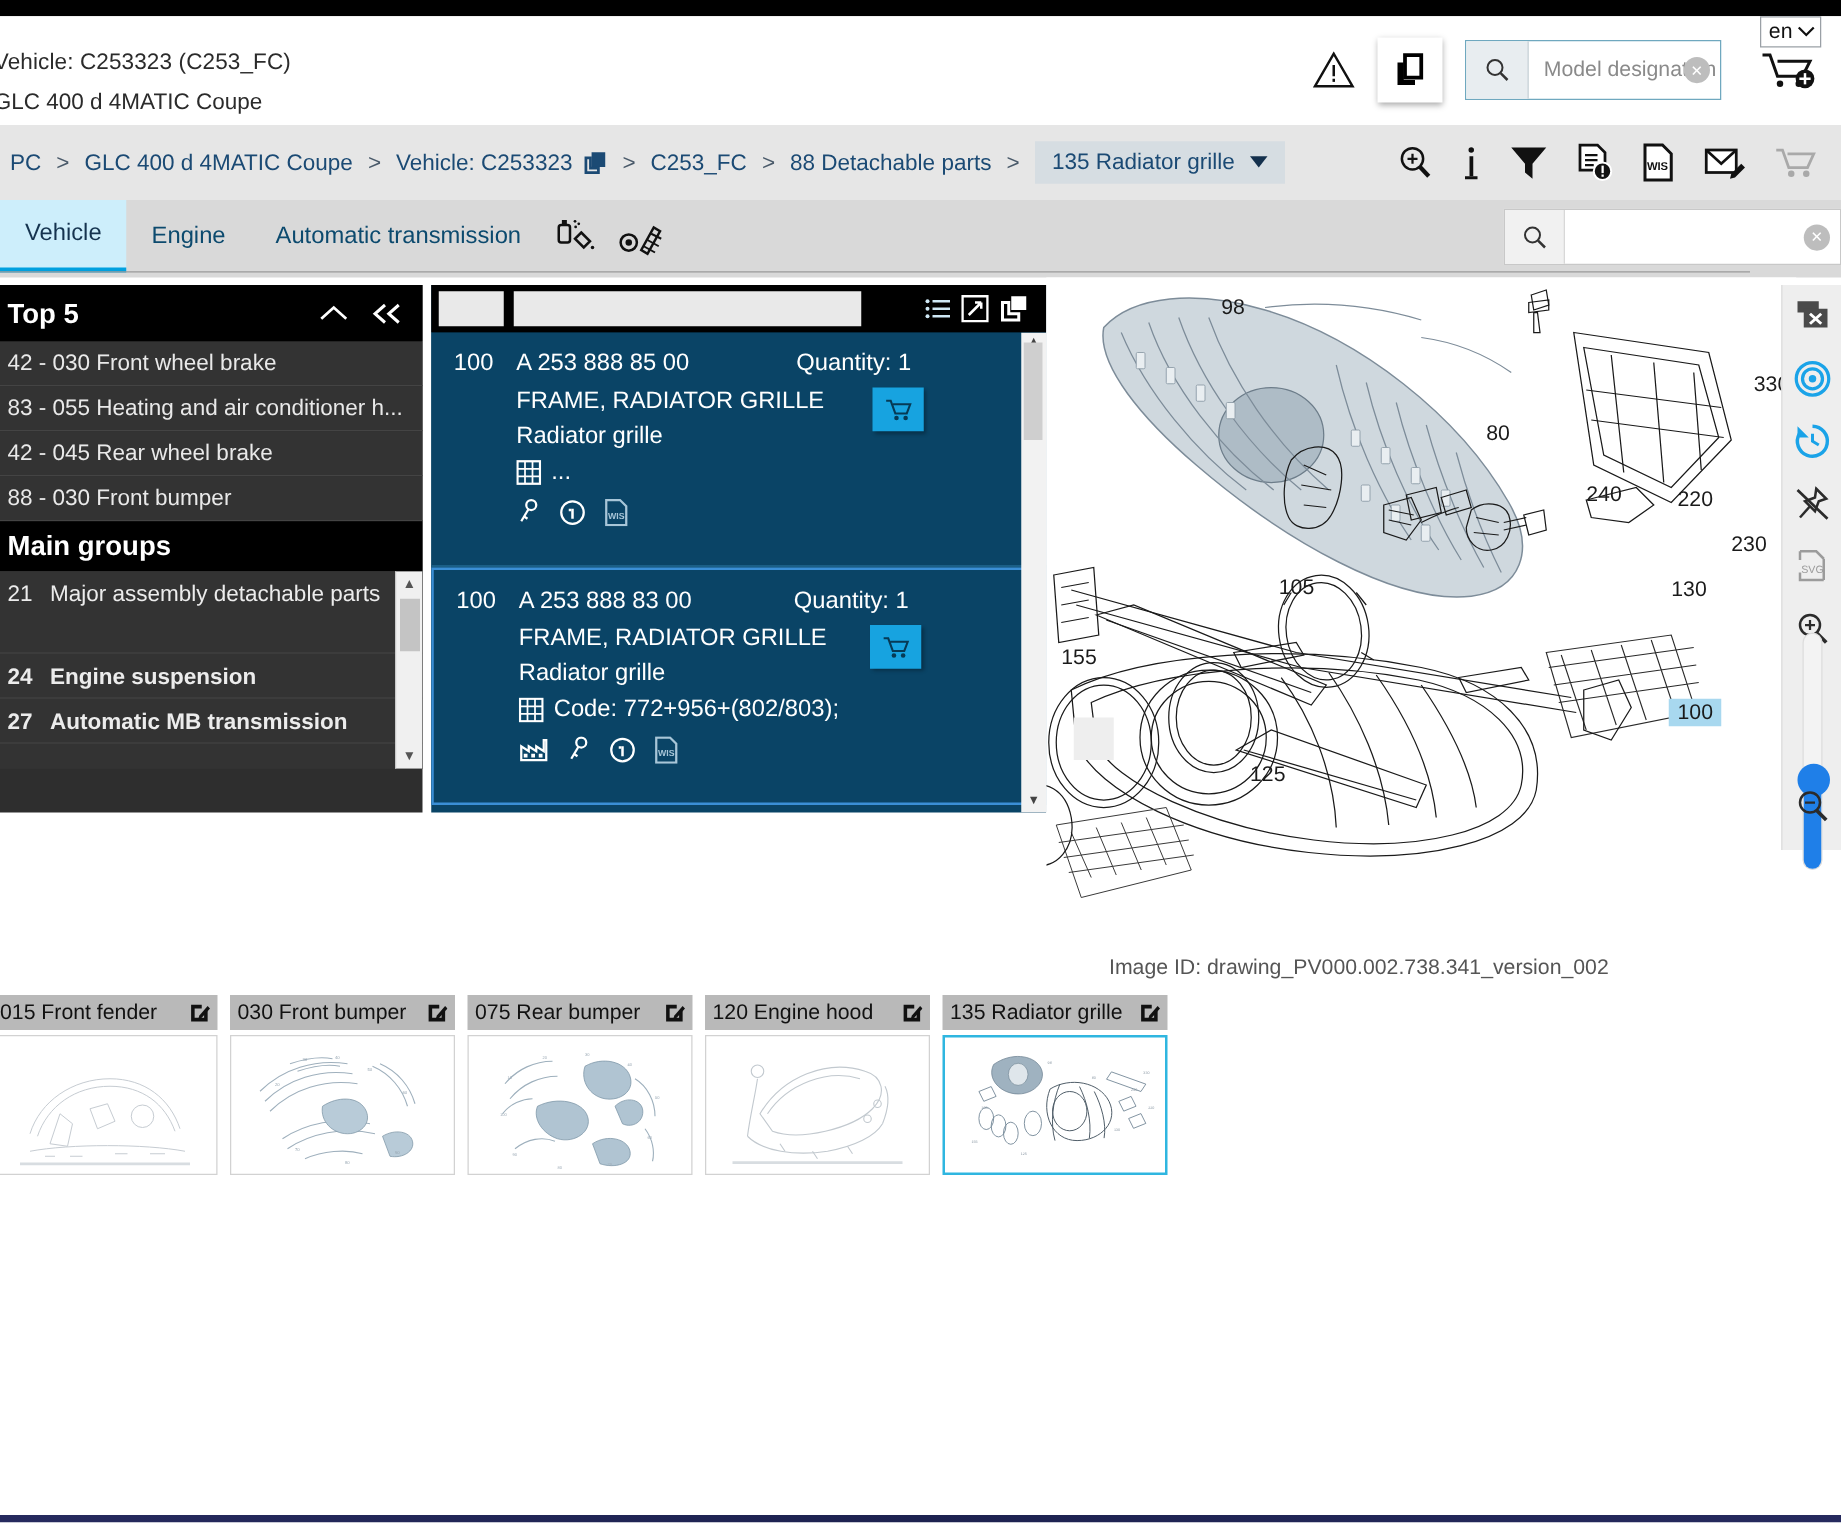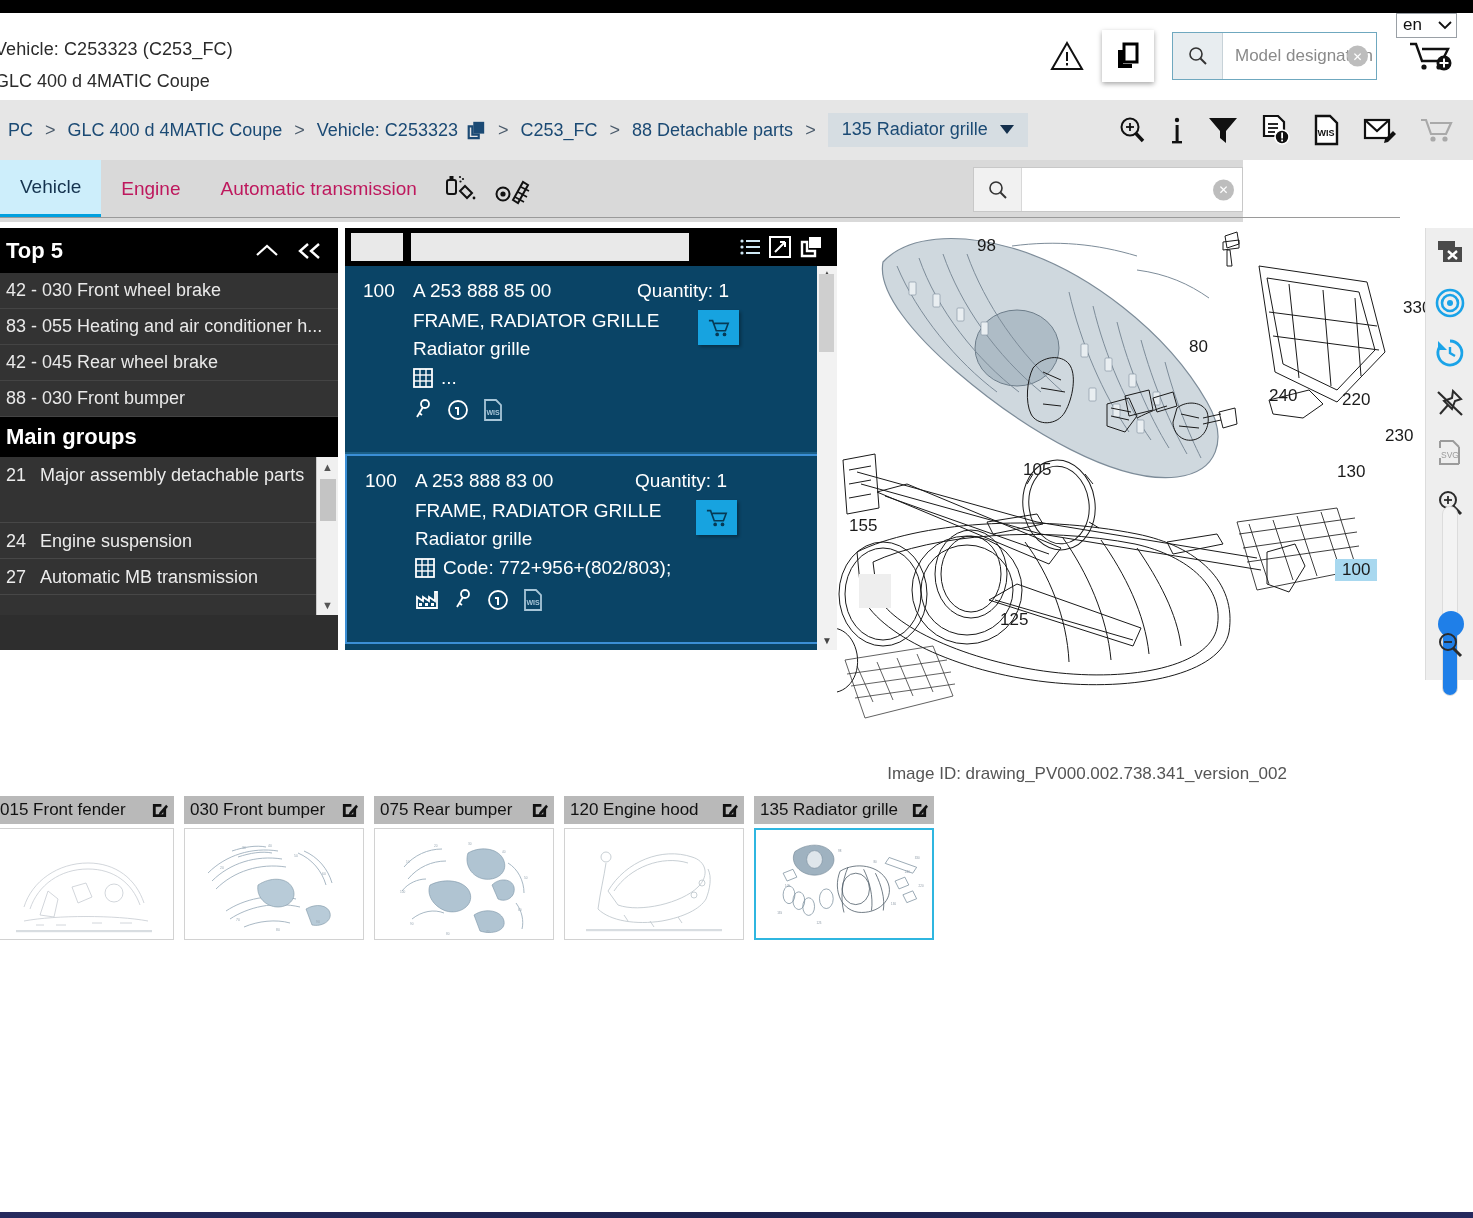--- a/index.html
+++ b/index.html
@@ -56,46 +56,46 @@
   .clear-round {
     position: absolute; right: 8px; top: 50%; transform: translateY(-50%);
     width: 21px; height: 21px; border-radius: 50%; background: #bdbdbd;
     color: #fff; font-size: 12px; display: flex; align-items: center; justify-content: center;
   }
   .cart-plus { width: 62px; display: flex; align-items: center; justify-content: center; margin-left: 24px; }
   .lang-sel {
     position: absolute; right: 6px; top: -8px;
     border: 1px solid #9aa0a6; background: #fff;
     font-size: 17px; color: #111; padding: 1px 4px 2px 6px;
-    display: flex; align-items: center; gap: 16px;
+    display: flex; align-items: center; gap: 4px;
   }
 
   
   .crumbbar {
     position: absolute; left: 0; top: 100px; width: 1473px; height: 60px;
     background: #e6e6e6; display: flex; align-items: center;
   }
   .crumbs { display: flex; align-items: center; font-size: 18px; color: #1b3f66; padding-left: 8px; gap: 0; }
   .crumb { color: #1b4a74; white-space: nowrap; }
   .sep { margin: 0 12px; color: #4a5a6a; }
   .crumb-active {
     background: #d6dde2; padding: 6px 14px 7px 14px;
     display: flex; align-items: center; gap: 12px; color: #1b4a74;
   }
   .caret-dn { width: 0; height: 0; border-left: 7px solid transparent; border-right: 7px solid transparent; border-top: 9px solid #14304d; }
   .crumb-tools { position: absolute; right: 8px; top: 0; height: 60px; display: flex; align-items: center; gap: 22px; padding-right: 12px; }
 
   
   .tabbar {
-    position: absolute; left: 0; top: 160px; width: 1243px; height: 62px;
+    position: absolute; left: 0; top: 160px; width: 1473px; height: 62px;
     background: #d9d9d9;
   }
   .tabs { display: flex; align-items: stretch; height: 58px; }
   .tab {
-    display: flex; align-items: center; padding: 0 20px; font-size: 19px; color: #be185d;
+    display: flex; align-items: center; padding: 0 20px; font-size: 19px; color: #0c4a6e;
   }
   .tab.active { background: #cdeefb; border-bottom: 4px solid #00a0df; color: #15334f; }
   .tab-ico { display: flex; align-items: center; padding: 0 6px; }
   .tabbar-rule { position: absolute; left: 0; bottom: 4px; width: 1400px; height: 1px; background: #9a9a9a; }
   .tab-search {
     position: absolute; right: 0px; top: 7px; width: 270px; height: 45px;
     border: 1px solid #c8c8c8; background: #fff; display: flex; align-items: stretch;
   }
   .tab-search .mag { width: 48px; background: #f1f1f1; border-right: 1px solid #d8d8d8; display:flex; align-items:center; justify-content:center; }
   .tab-search .fld { flex: 1; position: relative; }
@@ -112,21 +112,21 @@
     height: 36px; display: flex; align-items: center; padding-left: 6px;
     color: #e9e9e9; font-size: 18px; border-bottom: 1px solid #444;
     background: #333333; white-space: nowrap; overflow: hidden;
   }
   .mg-head { background: #000; color:#fff; font-size: 22px; font-weight: bold; height: 40px; display: flex; align-items: center; padding-left: 6px; }
   .mg-wrap { position: relative; height: 158px; overflow: hidden; background:#333; }
   .mg-row { display: flex; color: #ececec; font-size: 18px; border-bottom: 1px solid #474747; background: #333333; align-items: flex-start; }
   .mg-row .num { width: 40px; padding-left: 6px; padding-top: 8px; }
   .mg-row .txt { padding-top: 8px; }
   .mg-row.tall { height: 66px; }
-  .mg-row.norm { height: 36px; }
+  .mg-row.norm { height: 36px; font-weight: bold; }
   .vscroll {
     position: absolute; right: 0; top: 0; width: 22px; height: 100%;
     background: #f0f0f0; border-left: 1px solid #c9c9c9;
   }
   .vscroll .arw { height: 20px; display: flex; align-items: center; justify-content: center; font-size: 11px; color:#555; }
   .vscroll .arw.dn { position: absolute; bottom: 0; left: 0; right: 0; }
   .vscroll .thumb { position: absolute; top: 22px; left: 3px; width: 16px; height: 42px; background: #c4c4c4; }
 
   
   .parts { position: absolute; left: 345px; top: 228px; width: 492px; height: 422px; background: #0a4466; }

